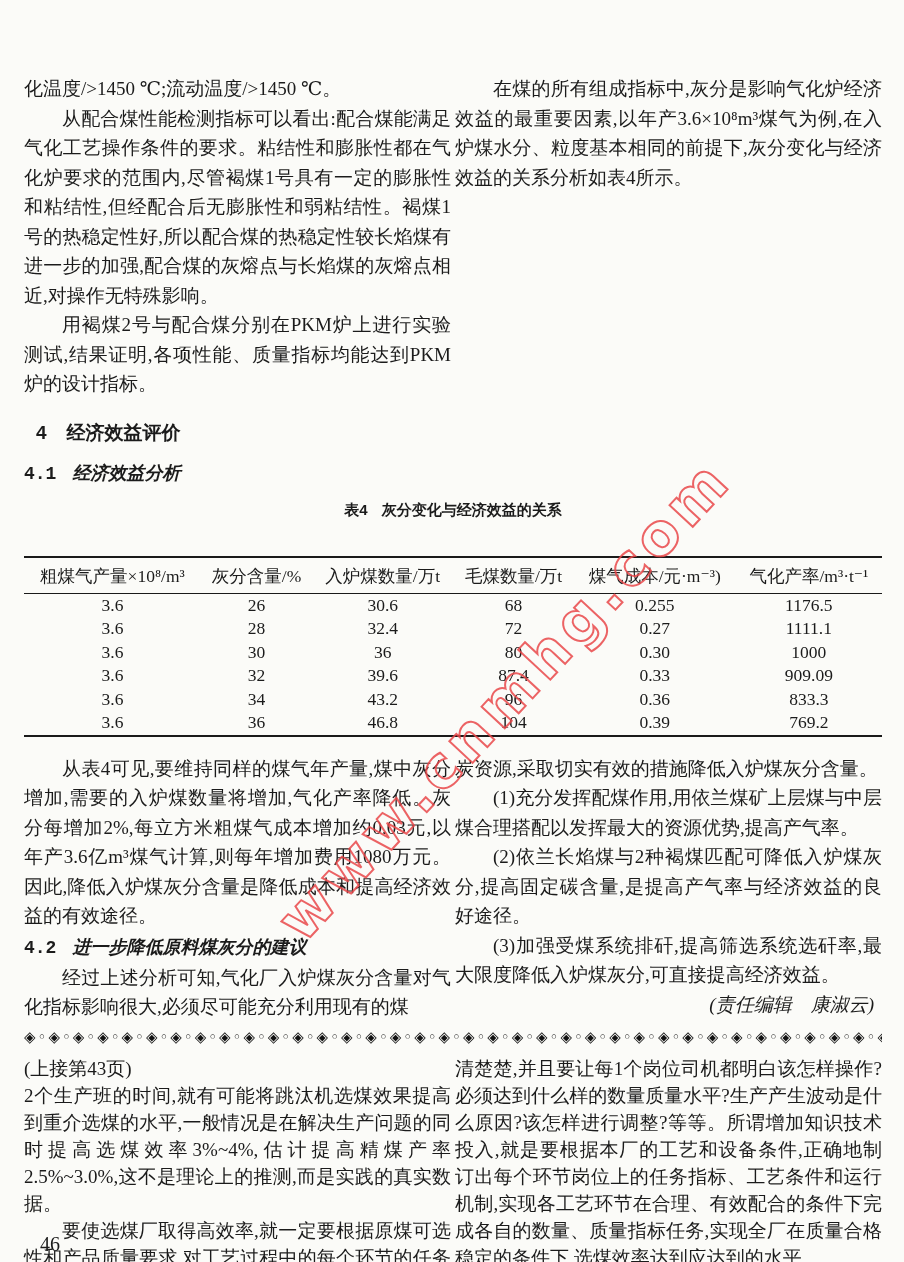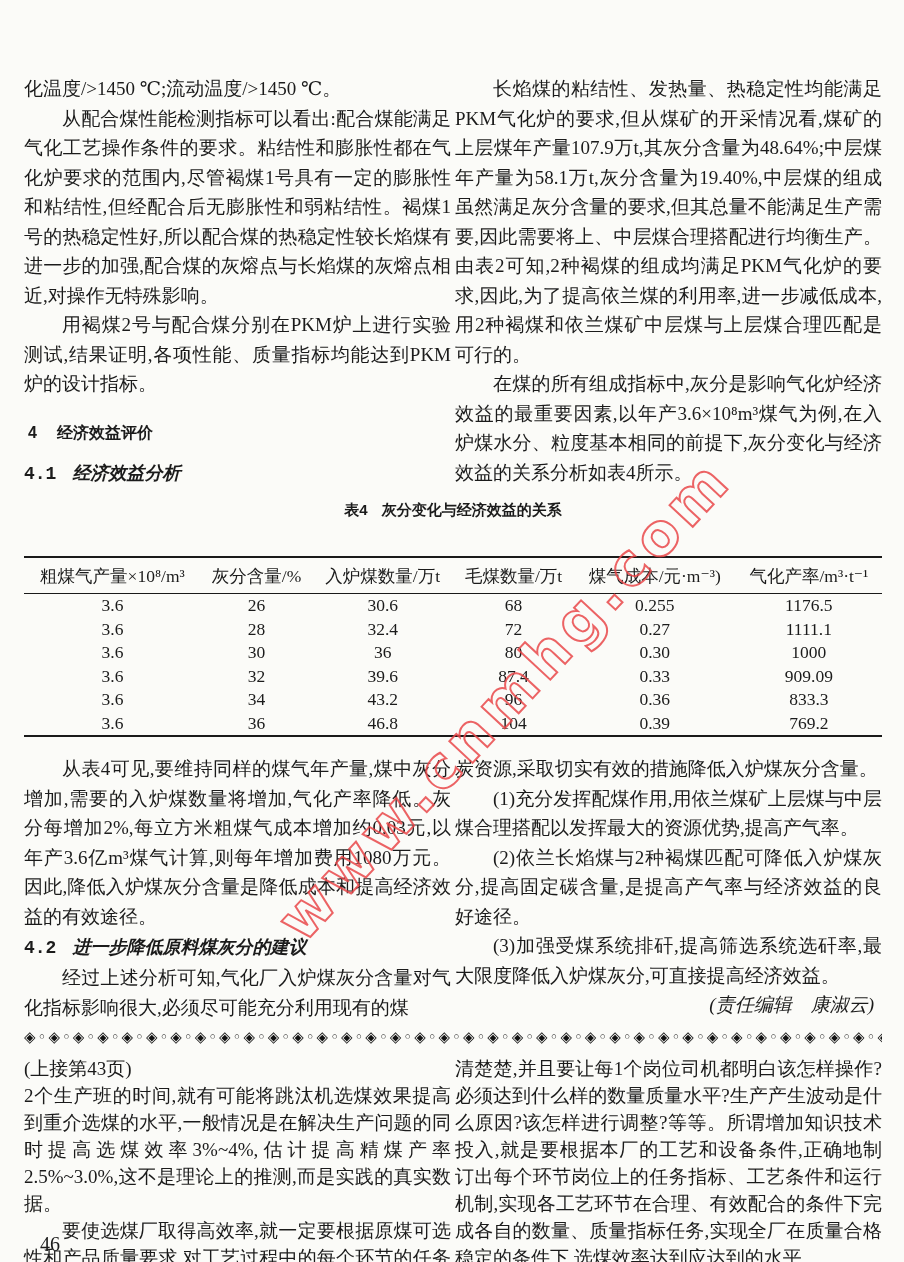--- a/index.html
+++ b/index.html
@@ -13,22 +13,22 @@
     overflow:hidden;
     font-family:"Liberation Serif","DejaVu Serif",serif;
     font-size:19px;line-height:29.5px;color:#1b1b1b;
   }
   .cols{display:flex;gap:4px;}
   .col{flex:1 1 0;min-width:0;text-align:justify;}
   p{margin:0;}
   .ind{text-indent:2em;}
   .sec-h{
     font-family:"Liberation Sans","DejaVu Sans",sans-serif;
-    font-weight:bold;font-size:16px;line-height:26px;
-    margin:21px 0 15px 4px;text-align:left;
+    font-weight:bold;font-size:19px;line-height:26px;
+    margin:21px 0 15px 12px;text-align:left;
   }
   .sec-h .num{margin-right:20px;}
   .sub-h{
     font-family:Liberation Mono, monospace;
     font-style:italic;font-weight:bold;
     font-size:18px;line-height:26px;margin:0;text-align:left;
   }
   .sub-h .num{margin-right:16px;font-style:normal;}
   .sub-h2{margin:4px 0 2px 0;}
   .table-block{margin-top:12px;}
@@ -89,21 +89,20 @@
 
   <section class="cols">
     <div class="col">
       <p>化温度/&gt;1450 ℃;流动温度/&gt;1450 ℃。</p>
       <p class="ind">从配合煤性能检测指标可以看出:配合煤能满足气化工艺操作条件的要求。粘结性和膨胀性都在气化炉要求的范围内,尽管褐煤1号具有一定的膨胀性和粘结性,但经配合后无膨胀性和弱粘结性。褐煤1号的热稳定性好,所以配合煤的热稳定性较长焰煤有进一步的加强,配合煤的灰熔点与长焰煤的灰熔点相近,对操作无特殊影响。</p>
       <p class="ind">用褐煤2号与配合煤分别在PKM炉上进行实验测试,结果证明,各项性能、质量指标均能达到PKM炉的设计指标。</p>
       <h2 class="sec-h"><span class="num">4</span><span>经济效益评价</span></h2>
       <h3 class="sub-h"><span class="num">4.1</span><span>经济效益分析</span></h3>
     </div>
     <div class="col">
-      <p class="ind">长焰煤的粘结性、发热量、热稳定性均能满足PKM气化炉的要求,但从煤矿的开采情况看,煤矿的上层煤年产量107.9万t,其灰分含量为48.64%;中层煤年产量为58.1万t,灰分含量为19.40%,中层煤的组成虽然满足灰分含量的要求,但其总量不能满足生产需要,因此需要将上、中层煤合理搭配进行均衡生产。由表2可知,2种褐煤的组成均满足PKM气化炉的要求,因此,为了提高依兰煤的利用率,进一步减低成本,用2种褐煤和依兰煤矿中层煤与上层煤合理匹配是可行的。</p>
       <p class="ind">在煤的所有组成指标中,灰分是影响气化炉经济效益的最重要因素,以年产3.6×10⁸m³煤气为例,在入炉煤水分、粒度基本相同的前提下,灰分变化与经济效益的关系分析如表4所示。</p>
     </div>
   </section>
 
   <div class="table-block">
     <div class="tbl-caption"><span class="cap-label">表4</span><span>灰分变化与经济效益的关系</span></div>
     <table>
       <thead>
         <tr>
           <th>粗煤气产量×10⁸/m³</th>

